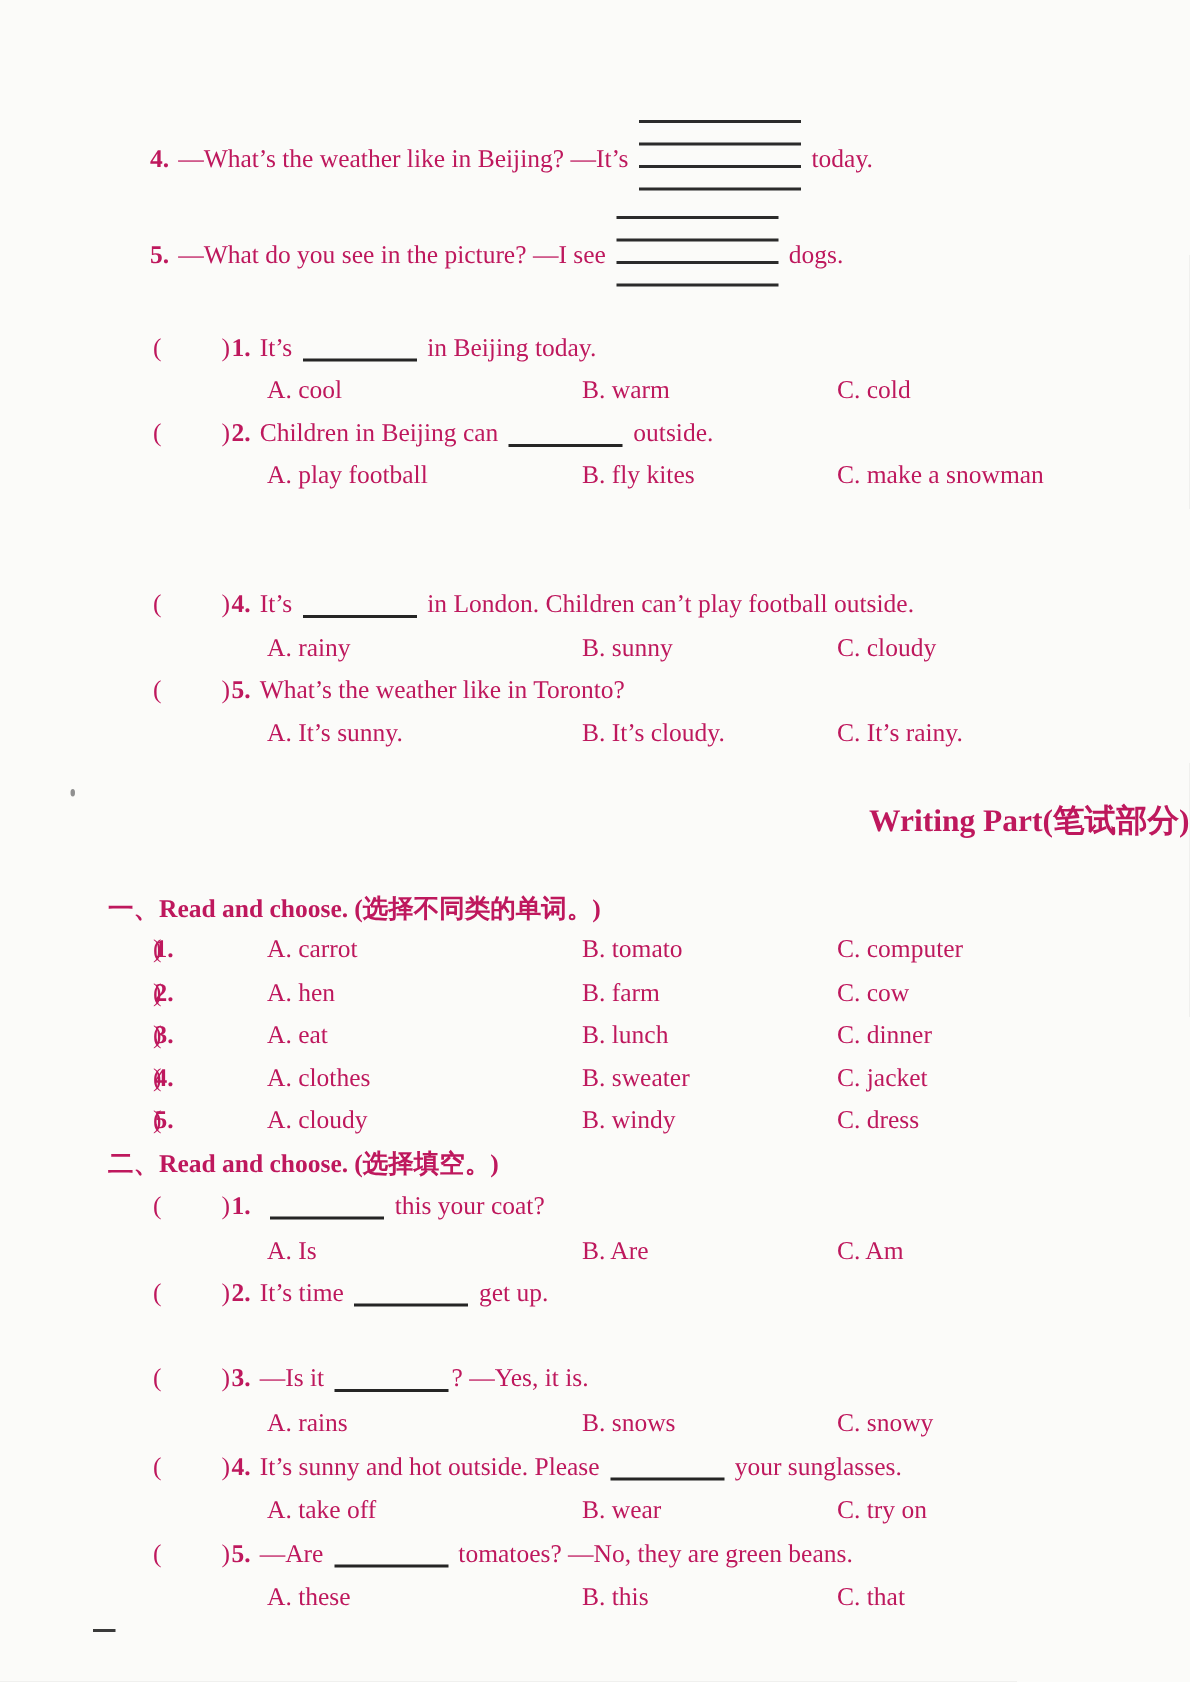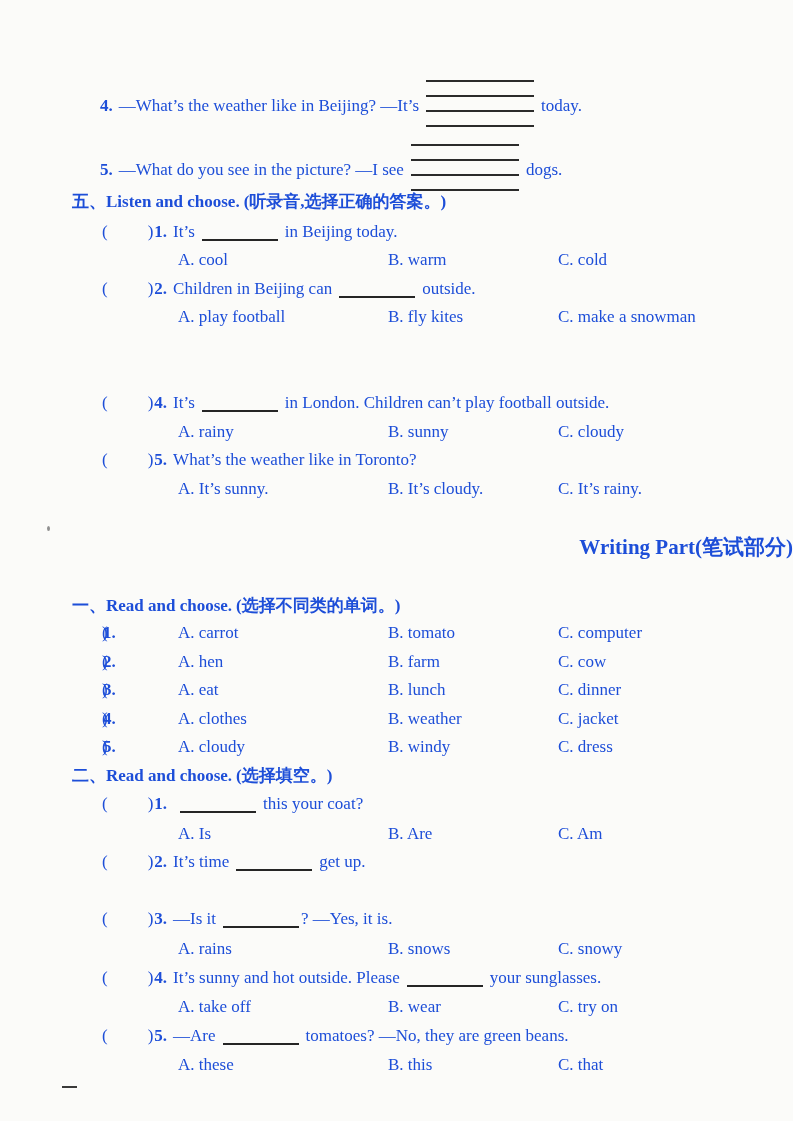--- a/index.html
+++ b/index.html
@@ -1,19 +1,19 @@
 <!DOCTYPE html>
 <html><head>
 <meta charset="utf-8">
 <style>
   html,body{margin:0;padding:0;background:#e8e8e6;}
   .page{
     position:relative;width:793px;height:1121px;background:#fbfbf9;
     font-family:"Liberation Serif","DejaVu Serif",serif;
-    font-size:17px;color:#1d4ed8;overflow:hidden;
+    font-size:17px;color:#be185d;overflow:hidden;
   }
   .row{position:absolute;left:0;width:100%;height:26px;line-height:24px;white-space:nowrap;}
   .pgroup{margin-left:102px;}
   .pgap{display:inline-block;width:40px;}
   .qnum{font-weight:bold;margin:0 6px 0 1px;}
   .topnum{font-weight:bold;margin-right:6px;}
   .indent-top{margin-left:100px;}
   .hdr{font-weight:bold;}
   .hdr .en{margin-left:72px;}
   .hdr .cn{margin-left:4px;}
@@ -40,23 +40,20 @@
 <div class="page">
 
   <div class="row indent-top" style="top:80px">
     <span class="topnum">4.</span><span>—What’s the weather like in Beijing? —It’s</span><span class="fourline"><i></i><i></i><i></i><i></i></span><span>today.</span>
   </div>
 
   <div class="row indent-top" style="top:144px">
     <span class="topnum">5.</span><span>—What do you see in the picture? —I see</span><span class="fourline"><i></i><i></i><i></i><i></i></span><span>dogs.</span>
   </div>
 
-  <div class="row hdr" style="top:190px">
-    <span class="en">五、Listen and choose.</span><span class="cn">(听录音,选择正确的答案。)</span>
-  </div>
 
   <div class="row" style="top:220px">
     <span class="pgroup"><span>(</span><span class="pgap"></span><span>)</span><span class="qnum">1.</span></span><span>It’s</span><span class="blank"></span><span>in Beijing today.</span>
   </div>
   <div class="row opts" style="top:248px">
     <span class="cA">A. cool</span>
     <span class="cB">B. warm</span>
     <span class="cC">C. cold</span>
   </div>
 
@@ -108,21 +105,21 @@
   </div>
   <div class="row opts" style="top:678px">
     <span class="pgroup" style="position:static"><span>(</span><span class="pgap"></span><span>)</span><span class="qnum">3.</span></span>
     <span class="cA">A. eat</span>
     <span class="cB">B. lunch</span>
     <span class="cC">C. dinner</span>
   </div>
   <div class="row opts" style="top:707px">
     <span class="pgroup" style="position:static"><span>(</span><span class="pgap"></span><span>)</span><span class="qnum">4.</span></span>
     <span class="cA">A. clothes</span>
-    <span class="cB">B. weather</span>
+    <span class="cB">B. sweater</span>
     <span class="cC">C. jacket</span>
   </div>
   <div class="row opts" style="top:735px">
     <span class="pgroup" style="position:static"><span>(</span><span class="pgap"></span><span>)</span><span class="qnum">5.</span></span>
     <span class="cA">A. cloudy</span>
     <span class="cB">B. windy</span>
     <span class="cC">C. dress</span>
   </div>
 
   <div class="row hdr" style="top:764px">

